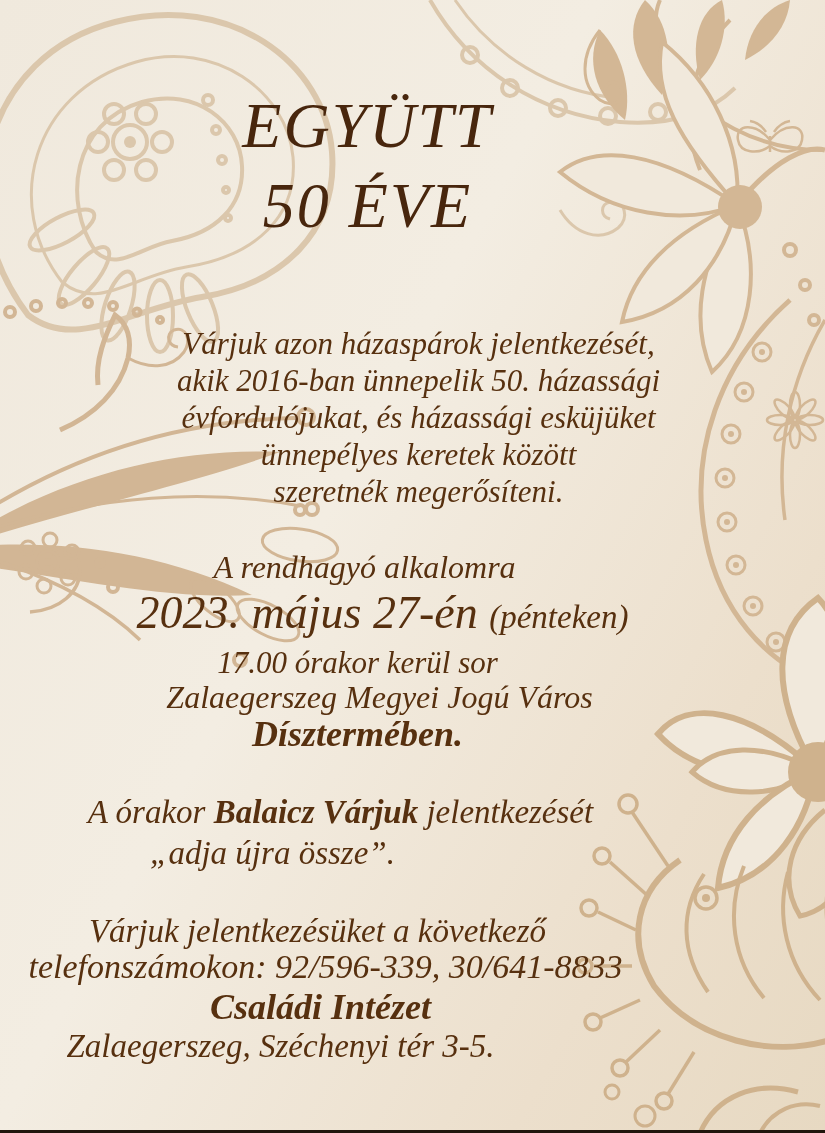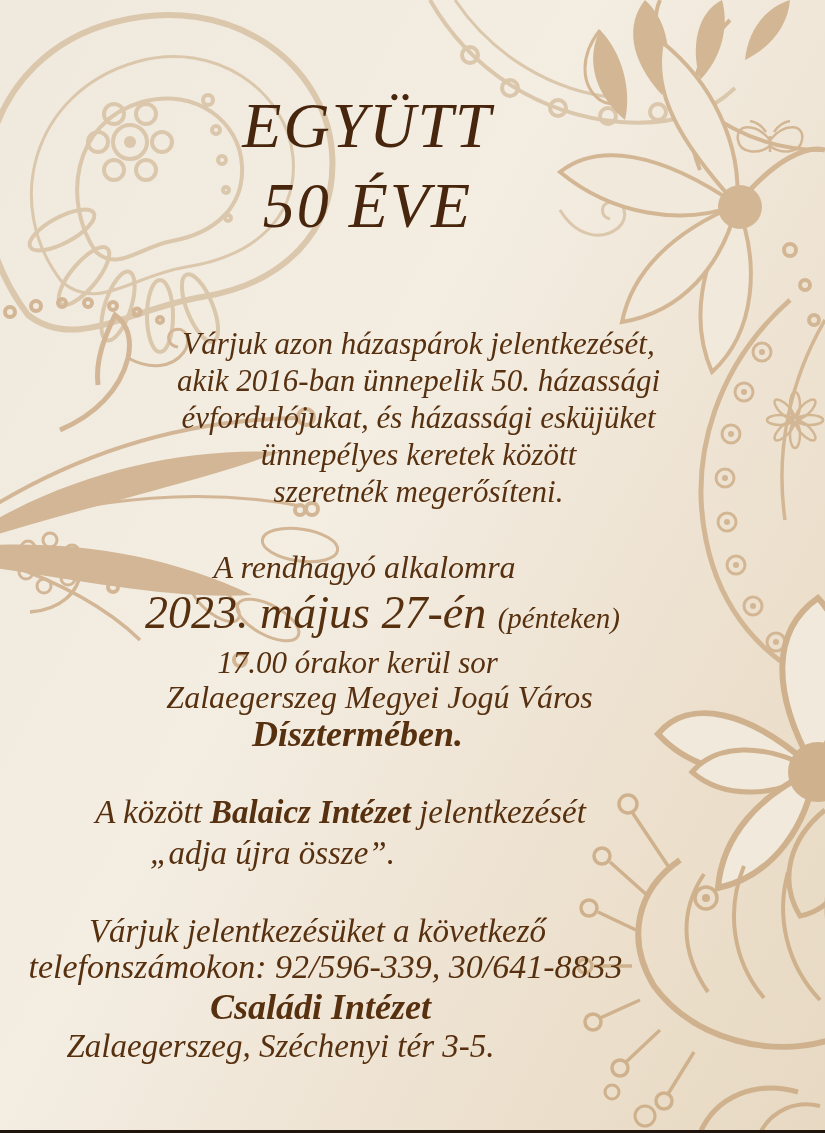--- a/index.html
+++ b/index.html
@@ -10,21 +10,21 @@
     background:linear-gradient(118deg,#f0e9dd 0%,#f3ede2 42%,#ecdfcc 78%,#e7d9c2 100%);
     font-family:"Liberation Serif","DejaVu Serif",serif;
     font-style:italic;
   }
   #ornaments{position:absolute;left:0;top:0;width:825px;height:1133px;}
   .txt{position:absolute;left:0;width:825px;text-align:center;color:#57300f;}
   #title{top:86px;font-size:64px;line-height:80px;color:#48260d;letter-spacing:2px;transform:translateX(-45px);}
   #intro{top:325px;font-size:31px;line-height:37px;transform:translateX(6px);}
   #lead{top:549px;font-size:32px;transform:translateX(-48px);}
   #dateline{top:584px;font-size:46px;line-height:58px;transform:translateX(-30px);}
-  #dateline .note{font-size:29px;}
+  #dateline .note{font-size:33px;}
   #time{top:645px;font-size:31px;transform:translateX(-55px);}
   #city{top:679px;font-size:32px;transform:translateX(-33px);}
   #venue{top:713px;font-size:36px;font-weight:bold;transform:translateX(-55px);}
   #mayor1{top:794px;font-size:33px;transform:translateX(-72px);}
   #mayor2{top:835px;font-size:33px;transform:translateX(-140px);}
   #contact1{top:913px;font-size:33px;transform:translateX(-95px);}
   #contact2{top:948px;font-size:34px;transform:translateX(-87px);}
   #org{top:986px;font-size:36px;font-weight:bold;transform:translateX(-92px);}
   #addr{top:1028px;font-size:33px;transform:translateX(-132px);}
   b{font-weight:bold;}
@@ -220,21 +220,21 @@
   <div id="lead" class="txt">A rendhagyó alkalomra</div>
   <div id="dateline" class="txt">
     <span>2023. május 27-én</span>
     <span class="note">(pénteken)</span>
   </div>
   <div id="time" class="txt">17.00 órakor kerül sor</div>
   <div id="city" class="txt">Zalaegerszeg Megyei Jogú Város</div>
   <div id="venue" class="txt">Dísztermében.</div>
 
   <div id="mayor1" class="txt">
-    <span>A között </span><b>Balaicz Intézet</b><span> jelentkezését</span>
+    <span>A órakor </span><b>Balaicz Várjuk</b><span> jelentkezését</span>
   </div>
   <div id="mayor2" class="txt">„adja újra össze”.</div>
 
   <div id="contact1" class="txt">Várjuk jelentkezésüket a következő</div>
   <div id="contact2" class="txt">telefonszámokon: 92/596-339, 30/641-8833</div>
   <div id="org" class="txt">Családi Intézet</div>
   <div id="addr" class="txt">Zalaegerszeg, Széchenyi tér 3-5.</div>
 
   <div id="bottombar"></div>
 </div>

